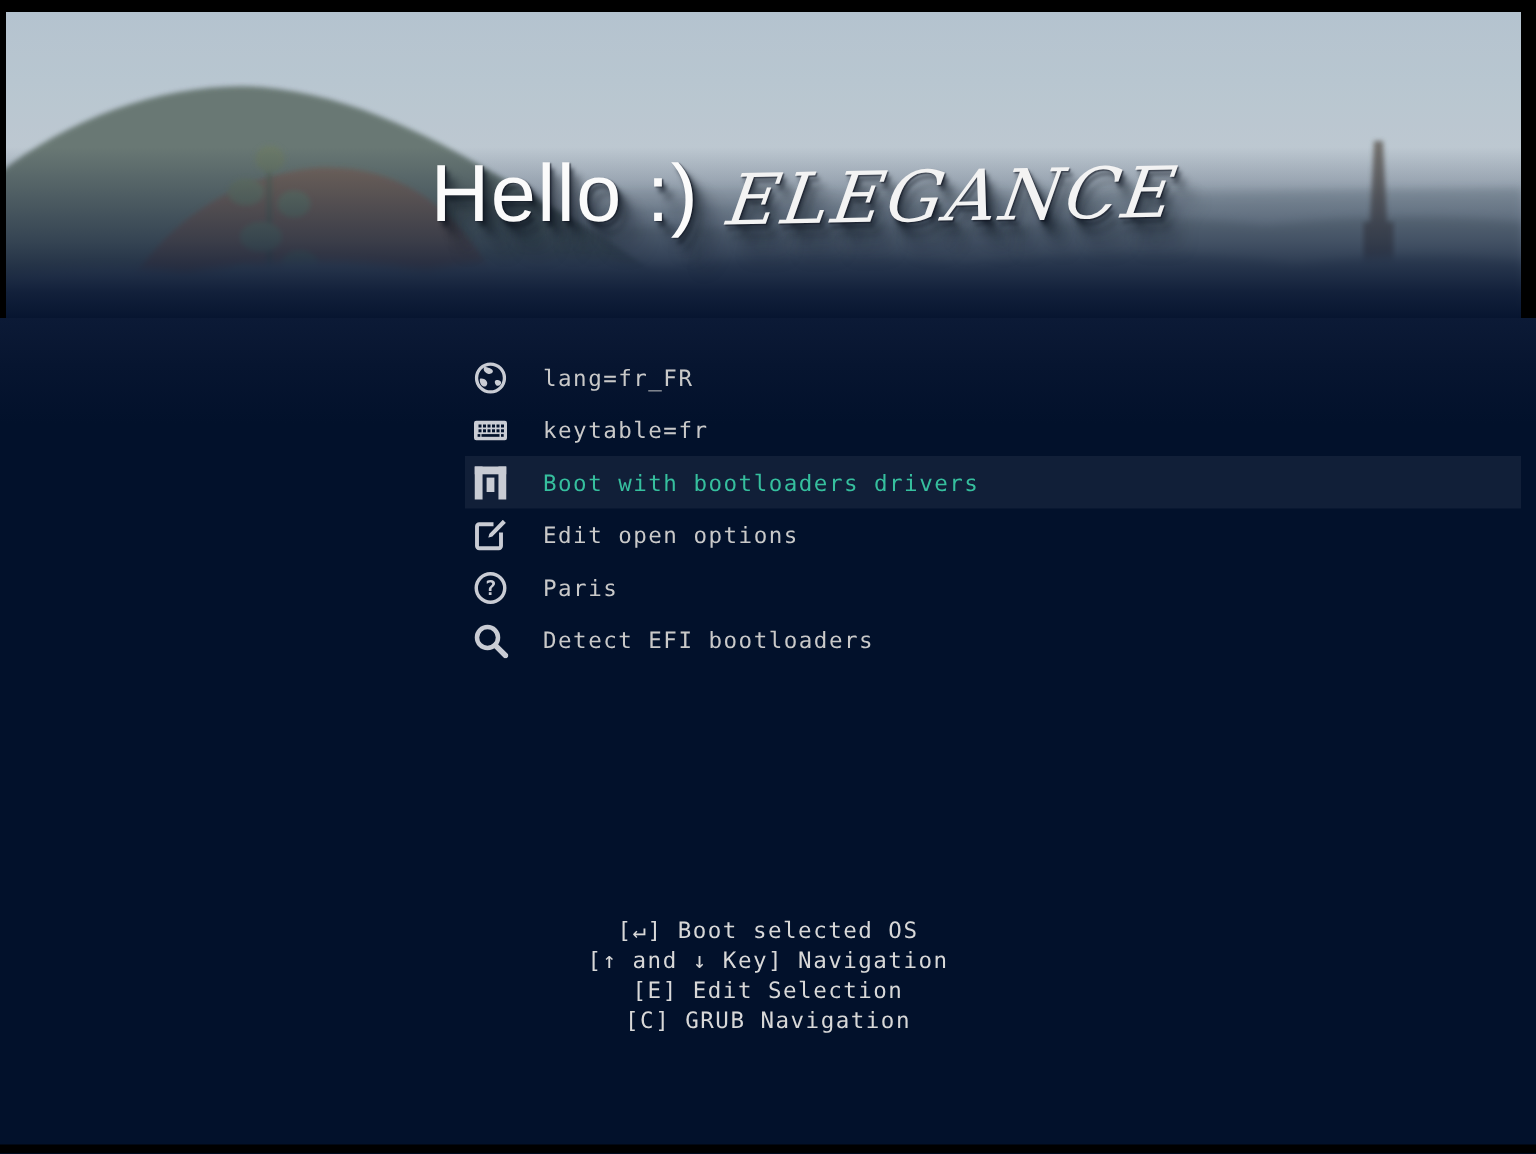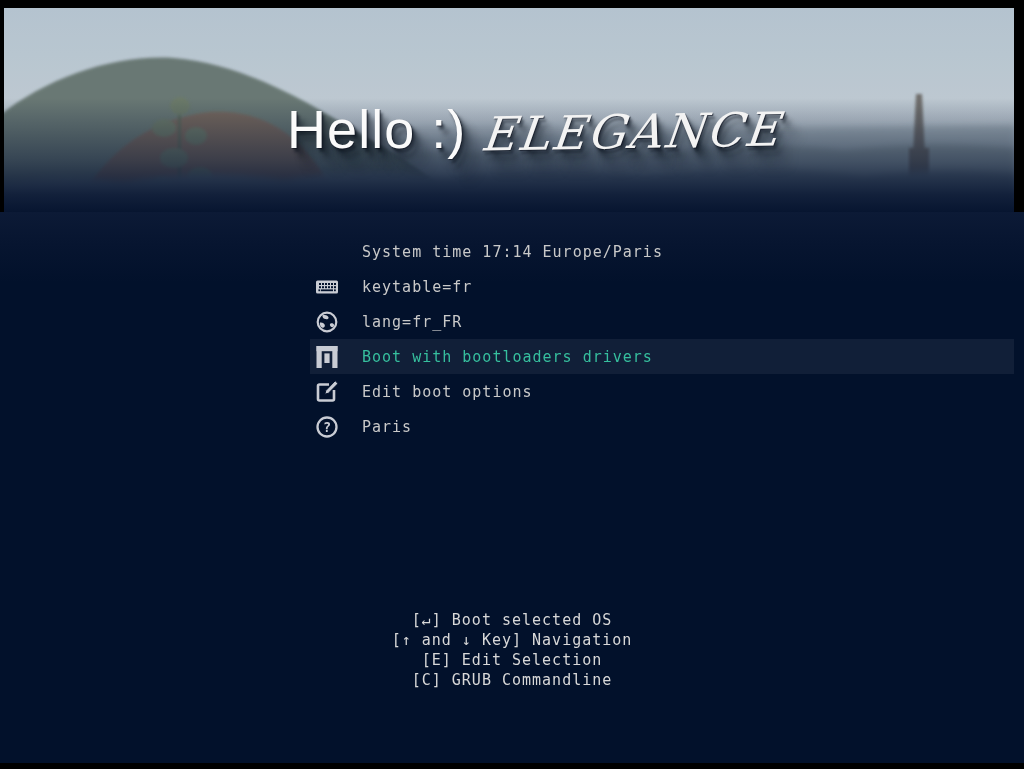--- a/index.html
+++ b/index.html
@@ -152,22 +152,29 @@
 </div>
 <div class="photo-fade"></div>
 
 <div class="title-wrap">
   <span class="title-hello">Hello :)</span>
   <span class="title-brand">ELEGANCE</span>
 </div>
 
 <div class="menu" id="menu">
     <div class="menu-row">
-      <span class="menu-icon"></span>
-      <span class="menu-label">System time 17:14 Europe/Paris</span>
+      <span class="menu-icon">
+        <svg viewBox="0 0 24 24">
+          <circle cx="12" cy="12" r="9.3" fill="none" stroke="currentColor" stroke-width="2.2"></circle>
+          <path d="M8 4.5c2.2.6 4.6.8 5.4 2.4.8 1.6-1.2 2.8-3.2 2.2C8.2 8.5 6.6 6.4 8 4.5Z" fill="currentColor"></path>
+          <path d="M5 12.5c1.8-.4 3.8.4 4.6 2 .8 1.7-.4 3.4-2 3.2-1.9-.2-3.2-3.4-2.6-5.2Z" fill="currentColor"></path>
+          <path d="M15.5 13.5c1.5-.6 3.4 0 3.6 1.4.2 1.4-1.4 2.8-2.8 2.2-1.3-.6-2-3-0.8-3.6Z" fill="currentColor"></path>
+        </svg>
+      </span>
+      <span class="menu-label">lang=fr_FR</span>
     </div>
     <div class="menu-row">
       <span class="menu-icon">
         <svg viewBox="0 0 24 24">
           <rect x="1" y="5.5" width="22" height="13" rx="1.5" fill="currentColor"></rect>
           <g fill="var(--bg)">
             <rect x="4" y="8" width="2" height="2"></rect>
             <rect x="7" y="8" width="2" height="2"></rect>
             <rect x="10" y="8" width="2" height="2"></rect>
             <rect x="13" y="8" width="2" height="2"></rect>
@@ -180,64 +187,62 @@
             <rect x="16" y="11.2" width="2" height="2"></rect>
             <rect x="19" y="11.2" width="2" height="2"></rect>
             <rect x="6" y="14.4" width="12" height="1.8"></rect>
             <rect x="3.4" y="14.4" width="1.8" height="1.8"></rect>
             <rect x="19" y="14.4" width="1.8" height="1.8"></rect>
           </g>
         </svg>
       </span>
       <span class="menu-label">keytable=fr</span>
     </div>
-    <div class="menu-row">
-      <span class="menu-icon">
-        <svg viewBox="0 0 24 24">
-          <circle cx="12" cy="12" r="9.3" fill="none" stroke="currentColor" stroke-width="2.2"></circle>
-          <path d="M8 4.5c2.2.6 4.6.8 5.4 2.4.8 1.6-1.2 2.8-3.2 2.2C8.2 8.5 6.6 6.4 8 4.5Z" fill="currentColor"></path>
-          <path d="M5 12.5c1.8-.4 3.8.4 4.6 2 .8 1.7-.4 3.4-2 3.2-1.9-.2-3.2-3.4-2.6-5.2Z" fill="currentColor"></path>
-          <path d="M15.5 13.5c1.5-.6 3.4 0 3.6 1.4.2 1.4-1.4 2.8-2.8 2.2-1.3-.6-2-3-0.8-3.6Z" fill="currentColor"></path>
-        </svg>
-      </span>
-      <span class="menu-label">lang=fr_FR</span>
-    </div>
     <div class="menu-row selected">
       <span class="menu-icon">
         <svg viewBox="0 0 24 24">
           <g fill="currentColor">
             <rect x="1.5" y="1" width="21" height="5.2"></rect>
             <rect x="1.5" y="1" width="5.2" height="22"></rect>
             <rect x="17.3" y="1" width="5.2" height="22"></rect>
             <rect x="9.4" y="8.4" width="5.2" height="9.6"></rect>
           </g>
         </svg>
       </span>
       <span class="menu-label">Boot with bootloaders drivers</span>
     </div>
     <div class="menu-row">
       <span class="menu-icon">
         <svg viewBox="0 0 24 24">
           <path d="M14 4.5 H4.5 a1.5 1.5 0 0 0 -1.5 1.5 v13 a1.5 1.5 0 0 0 1.5 1.5 h13 a1.5 1.5 0 0 0 1.5 -1.5 V10" fill="none" stroke="currentColor" stroke-width="2.6"></path>
           <path d="M20.2.8 L23 3.6 L13.4 13.2 L9.8 14.2 L10.8 10.6 Z" fill="currentColor" stroke="var(--bg)" stroke-width="1"></path>
         </svg>
       </span>
-      <span class="menu-label">Edit boot options</span>
+      <span class="menu-label">Edit open options</span>
     </div>
     <div class="menu-row">
       <span class="menu-icon">
         <svg viewBox="0 0 24 24">
           <circle cx="12" cy="12" r="9.5" fill="none" stroke="currentColor" stroke-width="2.3"></circle>
           <text x="12" y="16.6" text-anchor="middle" font-size="13.5" font-weight="bold" font-family="DejaVu Sans Mono, monospace" fill="currentColor">?</text>
         </svg>
       </span>
       <span class="menu-label">Paris</span>
+    </div>
+    <div class="menu-row">
+      <span class="menu-icon">
+        <svg viewBox="0 0 24 24">
+          <circle cx="10" cy="10" r="7" fill="none" stroke="currentColor" stroke-width="3"></circle>
+          <line x1="15.2" y1="15.2" x2="22" y2="22" stroke="currentColor" stroke-width="3.6" stroke-linecap="round"></line>
+        </svg>
+      </span>
+      <span class="menu-label">Detect EFI bootloaders</span>
     </div>
   </div>
 
 <div class="hints" id="hints">
     <div>[↵] Boot selected OS</div>
     <div>[↑ and ↓ Key] Navigation</div>
     <div>[E] Edit Selection</div>
-    <div>[C] GRUB Commandline</div>
+    <div>[C] GRUB Navigation</div>
   </div>
 
 <div class="bottom-strip"></div>
 
 </body></html>

